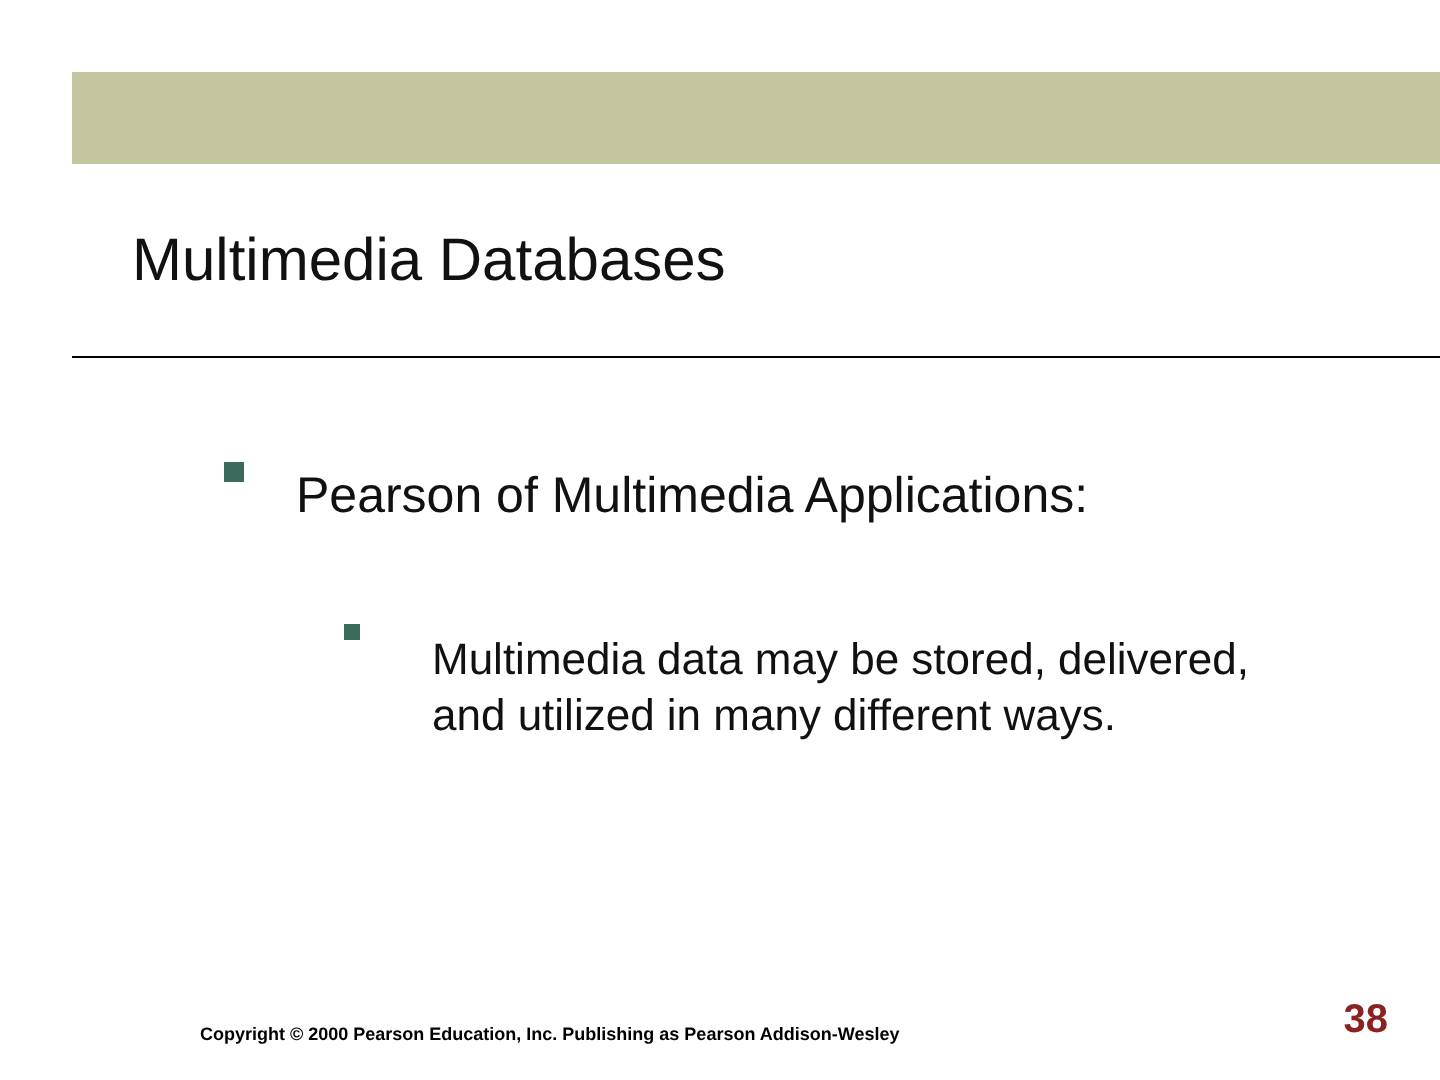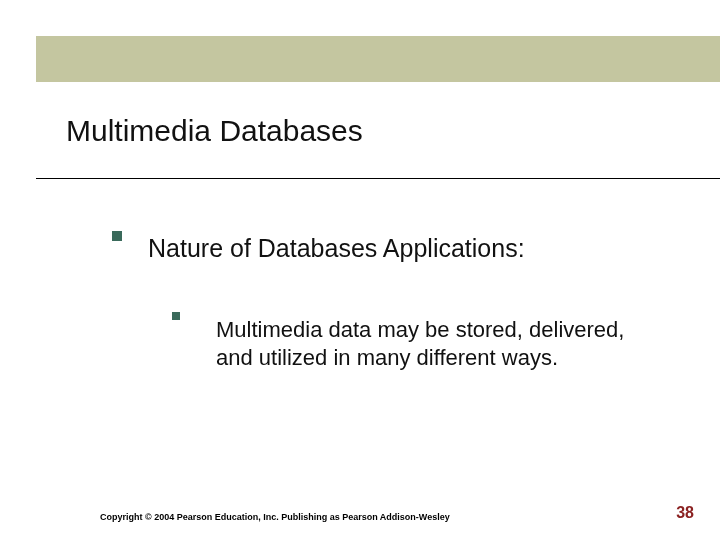--- a/index.html
+++ b/index.html
@@ -80,21 +80,21 @@
     display: flex;
     justify-content: space-between;
     align-items: flex-end;
   }
   .copyright {
     font-size: 9px;
     color: #000;
     font-weight: bold;
   }
   .page-num {
-    font-size: 16px;
+    font-size: 20px;
     font-weight: bold;
     color: #8b2222;
   }
 </style>
 </head>
 <body>
 
 <div class="top-band"></div>
 
 <div class="title-area">
@@ -103,31 +103,31 @@
 
 <div class="side-stripe">
   <div class="stripe-a"></div>
   <div class="stripe-b"></div>
 </div>
 
 <div class="content">
 
   <div class="bullet-row">
     <div class="bullet-sq"></div>
-    <div class="lvl1-text">Nature of Databases Applications:</div>
+    <div class="lvl1-text">Pearson of Multimedia Applications:</div>
   </div>
 
   <div class="sub-list">
 
     <div class="bullet-row sub-item">
       <div class="bullet-sq small"></div>
       <div class="lvl2-text">Multimedia data may be stored, delivered, and utilized in many different ways.</div>
     </div>
 
 
   </div>
 
 </div>
 
 <div class="footer">
-  <div class="copyright">Copyright © 2004 Pearson Education, Inc. Publishing as Pearson Addison-Wesley</div>
+  <div class="copyright">Copyright © 2000 Pearson Education, Inc. Publishing as Pearson Addison-Wesley</div>
   <div class="page-num">38</div>
 </div>
 
 </body></html>

